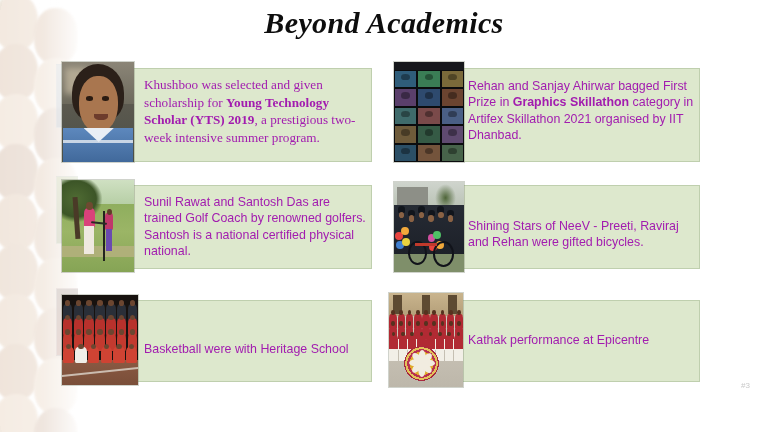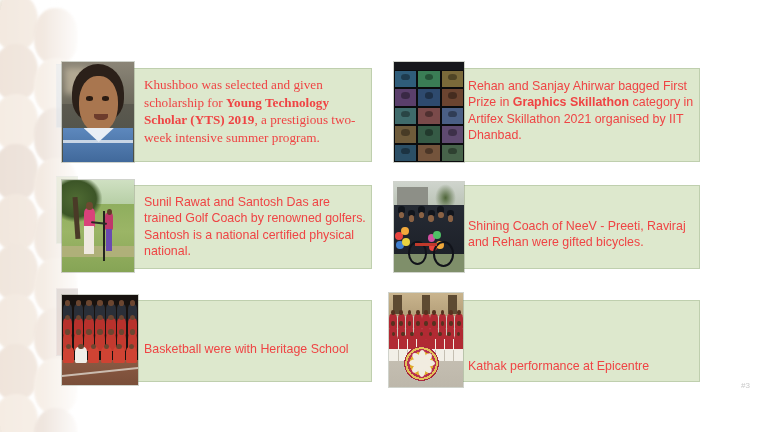--- a/index.html
+++ b/index.html
@@ -53,21 +53,21 @@
     box-sizing:border-box;
   }
   .photo{
     position:absolute;
     background:#b9c3ad;
     overflow:hidden;
     box-shadow:0 0 0 1px rgba(120,130,110,.35);
   }
   .txt{
     position:absolute;
-    color:#ef4444;
+    color:#a21caf;
     line-height:1.30;
     white-space:pre-wrap;
   }
   .txt b{font-weight:700;}
   .serif{font-family:"Liberation Serif", serif;font-size:13.2px;line-height:1.33;}
   .sans{font-family:"Liberation Sans", sans-serif;font-size:12.4px;line-height:1.32;}
 
   .pagenum{
     position:absolute;right:18px;bottom:42px;
     font-size:8px;color:#c9c9c9;font-family:"Liberation Sans",sans-serif;
@@ -167,20 +167,21 @@
         <div class="wm-face" style="left: -6px; top: 394px; width: 44px; height: 56px; background: rgb(210, 168, 126);"></div>
         <div class="wm-face" style="left: 34px; top: 408px; width: 44px; height: 56px; background: rgb(168, 115, 74);"></div>
       </div>
     <div class="wm-greens"></div>
     <div class="wm-veil"></div>
     <div class="wm-thumb" style="top:64px;height:62px;background:linear-gradient(180deg,#9fb4c6,#6d8aa8);"></div>
     <div class="wm-thumb" style="top:176px;height:66px;background:linear-gradient(180deg,#8fae5e,#5d7a3c);"></div>
     <div class="wm-thumb" style="top:288px;height:66px;background:linear-gradient(180deg,#4a2f27,#8a3a2c);"></div>
   </div>
 
+  <div class="title">Beyond Academics</div>
 
   <div class="block">
     <div class="greenbox" style="left:128px;top:68px;width:244px;height:94px;"></div>
     <div class="photo" style="left:62px;top:62px;width:72px;height:100px;">
       <div class="ph-inner">
         <div class="p1-bg"></div>
           <div class="p1-wall"></div>
           <div class="p1-blur"></div>
         <div class="p1-hair"></div>
           <div class="p1-face"></div>
@@ -299,21 +300,21 @@
           <div class="p4-bal" style="left: 12%; top: 62%; background: rgb(232, 210, 63);"></div>
           <div class="p4-bal" style="left: 48%; top: 58%; background: rgb(208, 79, 160);"></div>
           <div class="p4-bal" style="left: 56%; top: 54%; background: rgb(79, 191, 102);"></div>
           <div class="p4-bal" style="left: 50%; top: 68%; background: rgb(232, 68, 63);"></div>
           <div class="p4-bal" style="left: 60%; top: 66%; background: rgb(242, 169, 59);"></div>
           <div class="p4-wheel" style="left: 20%; top: 66%; width: 22%; height: 22%;"></div>
           <div class="p4-wheel" style="left: 56%; top: 66%; width: 24%; height: 24%;"></div>
           <div class="p4-frame" style="left: 30%; top: 68%; width: 32%; height: 3%;"></div>
         </div>
     </div>
-    <div class="txt sans" style="left:468px;top:218px;width:226px;">Shining Coach of NeeV - Preeti, Raviraj and Rehan were gifted bicycles.</div>
+    <div class="txt sans" style="left:468px;top:218px;width:226px;">Shining Stars of NeeV - Preeti, Raviraj and Rehan were gifted bicycles.</div>
   </div>
 
   <div class="block">
     <div class="greenbox" style="left:128px;top:300px;width:244px;height:82px;"></div>
     <div class="photo" style="left:62px;top:295px;width:76px;height:90px;">
       <div class="ph-inner" id="bballpic">
         <div class="p5-bg"></div>
           <div class="p5-court"></div>
           <div class="p5-line"></div>
       <div class="p5-p" style="left: 1%; top: 10%; width: 12.2857%; height: 20%; background: rgb(42, 47, 56);"></div>
@@ -467,17 +468,17 @@
             <div class="p6-petal" style="transform: translate(-50%, 0px) rotate(45deg);"></div>
             <div class="p6-petal" style="transform: translate(-50%, 0px) rotate(90deg);"></div>
             <div class="p6-petal" style="transform: translate(-50%, 0px) rotate(135deg);"></div>
             <div class="p6-petal" style="transform: translate(-50%, 0px) rotate(180deg);"></div>
             <div class="p6-petal" style="transform: translate(-50%, 0px) rotate(225deg);"></div>
             <div class="p6-petal" style="transform: translate(-50%, 0px) rotate(270deg);"></div>
             <div class="p6-petal" style="transform: translate(-50%, 0px) rotate(315deg);"></div>
           </div>
         </div>
     </div>
-    <div class="txt sans" style="left:468px;top:358px;width:226px;">Kathak performance at Epicentre</div>
+    <div class="txt sans" style="left:468px;top:332px;width:226px;">Kathak performance at Epicentre</div>
   </div>
 
   <div class="pagenum">#3</div>
 </div>
 
 </body></html>

